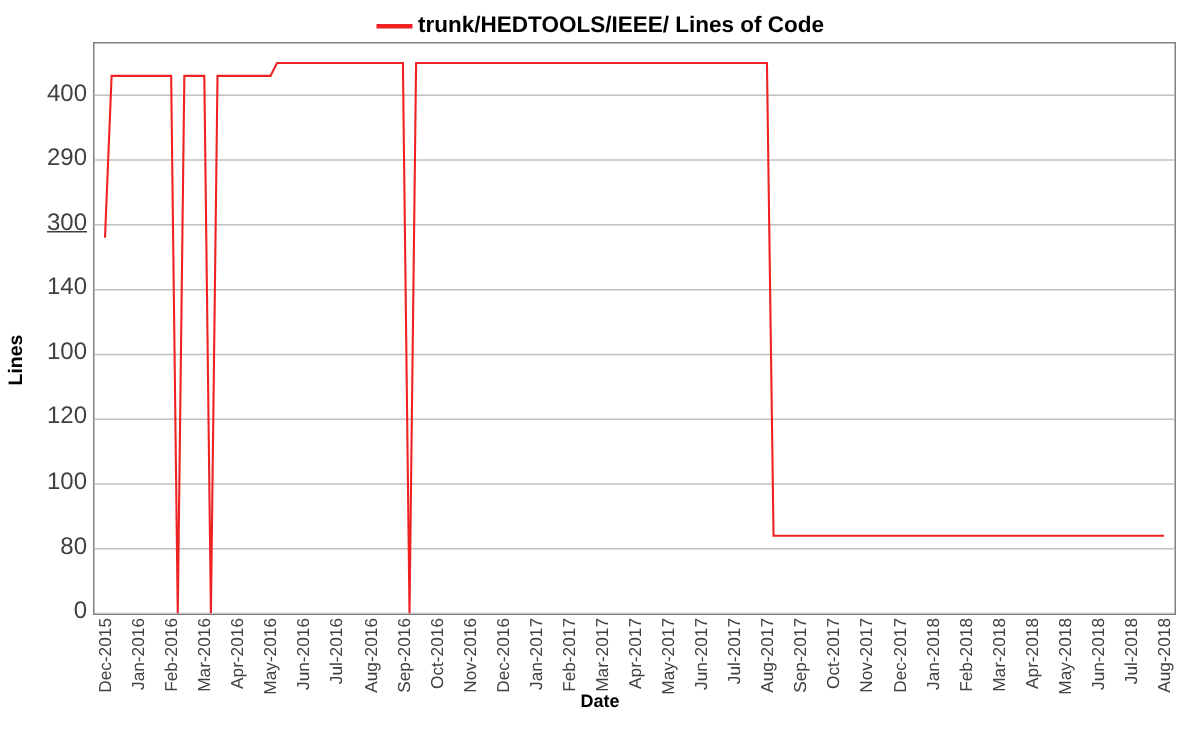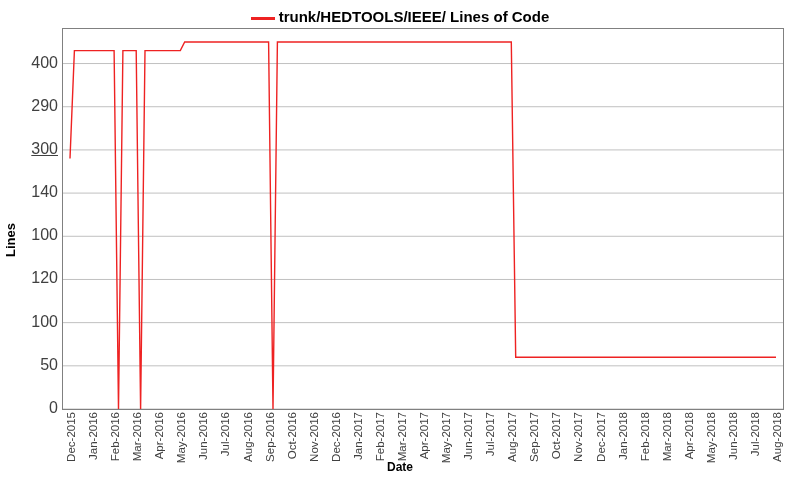--- a/index.html
+++ b/index.html
@@ -109,21 +109,21 @@
         <line x1="0" y1="164.09090909090907" x2="720" y2="164.09090909090907" stroke="#c0c0c0" stroke-width="1"></line>
         <line x1="0" y1="120.90909090909093" x2="720" y2="120.90909090909093" stroke="#c0c0c0" stroke-width="1"></line>
         <line x1="0" y1="77.72727272727275" x2="720" y2="77.72727272727275" stroke="#c0c0c0" stroke-width="1"></line>
         <line x1="0" y1="34.54545454545456" x2="720" y2="34.54545454545456" stroke="#c0c0c0" stroke-width="1"></line>
         <path d="M7.0 129.5 L11.4 21.6 L51.1 21.6 L55.5 380.0 L59.9 21.6 L73.2 21.6 L77.6 380.0 L82.0 21.6 L117.3 21.6 L121.7 13.0 L205.6 13.0 L210.0 380.0 L214.4 13.0 L448.3 13.0 L452.7 328.2 L713.0 328.2 " fill="none" stroke="#ee2222" stroke-width="1.4"></path>
       </svg>
   </div>
 
   <div id="y-ticks">
       <div class="y-tick-label" style="top: 408px;">0</div>
-      <div class="y-tick-label" style="top: 364.818px;">50</div>
+      <div class="y-tick-label" style="top: 364.818px;">80</div>
       <div class="y-tick-label" style="top: 321.636px;">100</div>
       <div class="y-tick-label" style="top: 278.455px;">120</div>
       <div class="y-tick-label" style="top: 235.273px;">100</div>
       <div class="y-tick-label" style="top: 192.091px;">140</div>
       <div class="y-tick-label" style="top: 148.909px; text-decoration: underline;">300</div>
       <div class="y-tick-label" style="top: 105.727px;">290</div>
       <div class="y-tick-label" style="top: 62.5455px;">400</div>
     </div>
 
   <div id="x-ticks">

